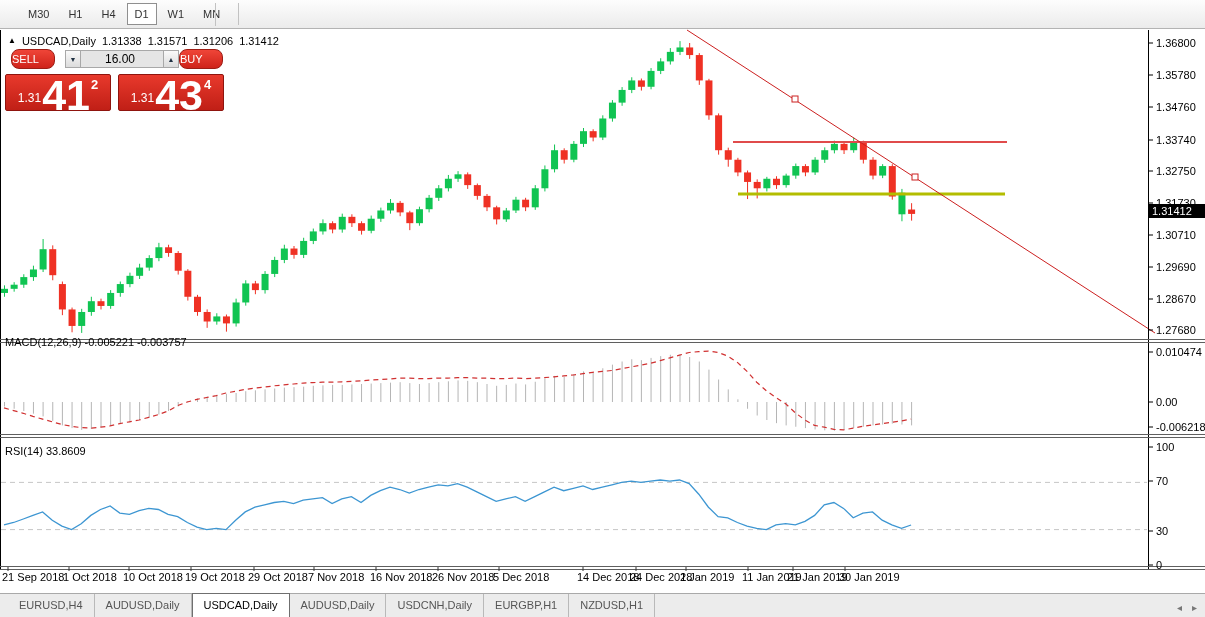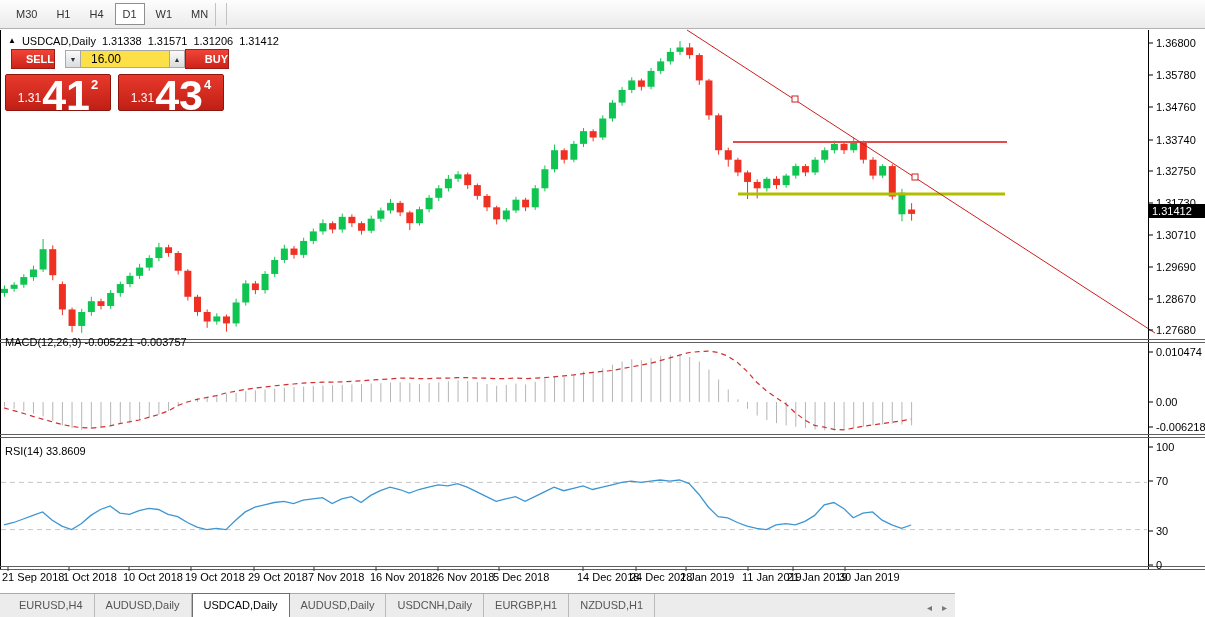--- a/index.html
+++ b/index.html
@@ -1,56 +1,56 @@
 <!DOCTYPE html>
 <html><head>
 <meta charset="utf-8">
 <style>
   html,body{margin:0;padding:0}
   body{width:1205px;height:617px;position:relative;background:#fff;
        font-family:"Liberation Sans",sans-serif;overflow:hidden}
   
   .tfbar{position:absolute;left:0;top:0;width:1205px;height:29px;
          background:linear-gradient(#fdfdfd,#ebebeb);border-bottom:1px solid #b3b3b3;
-         display:flex;align-items:center;padding-left:8px;box-sizing:border-box;z-index:30}
+         display:flex;align-items:center;padding-left:20px;box-sizing:border-box;z-index:30}
   .tf{padding:0 7px;height:20px;line-height:20px;font-size:11px;color:#333;
       margin-right:3px;border:1px solid transparent;text-align:center}
   .tf.active{background:#fff;border:1px solid #8f8f8f}
   .tb-sep{width:1px;height:22px;background:#c2c2c2;margin:0 7px}
   .tb-sep2{position:absolute;left:215px;top:3px;width:1px;height:23px;background:#c2c2c2}
   
   .chart-title{position:absolute;left:8px;top:35px;font-size:11px;color:#000;z-index:20;
                display:flex;gap:6px;align-items:center;white-space:nowrap}
   .chart-title .marker{font-size:8px;position:relative;top:-1px}
   
   .trade{position:absolute;left:5px;top:49px;z-index:25;width:228px}
   .trade-row1{display:flex;align-items:center}
-  .btn-trade{height:18px;line-height:18px;text-align:right;font-size:11px;font-weight:bold;
+  .btn-trade{height:18px;line-height:18px;text-align:left;font-size:11px;font-weight:normal;
              color:#fff;background:linear-gradient(#ef4538,#cf231a);border:1px solid #9d1d15;
-             border-radius:0;width:42px}
+             border-radius:8px;width:42px}
   .btn-sell{margin-left:6px}
   .btn-buy{width:42px}
   .spin{display:flex;align-items:stretch;margin-left:10px;height:18px}
   .spin-btn{width:14px;background:linear-gradient(#fafafa,#dcdcdc);border:1px solid #a8a8a8;
             font-size:7px;color:#234;display:flex;align-items:center;justify-content:center}
-  .spin-field{width:70px;background:#fde047;border-top:1px solid #a8a8a8;border-bottom:1px solid #a8a8a8;
-              font-size:12px;color:#000;text-align:left;padding:0 8px 0 10px;line-height:17px}
+  .spin-field{width:70px;background:#e5e5e5;border-top:1px solid #a8a8a8;border-bottom:1px solid #a8a8a8;
+              font-size:12px;color:#000;text-align:center;padding:0 8px 0 4px;line-height:17px}
   .trade-row2{display:flex;margin-top:5px;gap:7px}
   .price-panel{width:106px;height:37px;background:linear-gradient(#e8392c,#c01f16);
                border:1px solid #8f140e;border-radius:2px;color:#fff;
                display:flex;align-items:flex-end;justify-content:center;padding-bottom:2px;box-sizing:border-box}
   .pp-prefix{font-size:12px;font-weight:normal;margin-bottom:3px}
   .pp-big{font-size:43px;font-weight:bold;line-height:26px;margin:0 1px}
   .pp-sup{font-size:13px;font-weight:bold;align-self:flex-start;margin-top:2px}
   
   .pane-label{position:absolute;font-size:11px;color:#000;z-index:20;left:5px;white-space:nowrap}
   #macd-label{top:336px}
   #rsi-label{top:445px}
   
-  .tabbar{position:absolute;left:0;bottom:0;width:955px;height:24px;background:#ececec;
+  .tabbar{position:absolute;left:0;bottom:0;width:1205px;height:24px;background:#ececec;
           border-top:1px solid #a9a9a9;display:flex;align-items:flex-end;z-index:30;box-sizing:border-box}
   .tab{font-size:11px;color:#555;padding:0 11px;height:23px;line-height:23px;
        border-right:1px solid #b9b9b9;white-space:nowrap}
   .tab:first-child{margin-left:8px}
   .tab.active{background:#fff;border:1px solid #6f6f6f;border-bottom:none;color:#000;height:23px}
   .tab-arrows{position:absolute;right:8px;bottom:4px;font-size:10px;color:#777;display:flex;gap:10px}
   svg text{font-family:"Liberation Sans",sans-serif;font-size:11px;fill:#000}
   svg .tag-text{fill:#fff}
   #chart-svg{position:absolute;left:0;top:0;z-index:10}
 </style>

